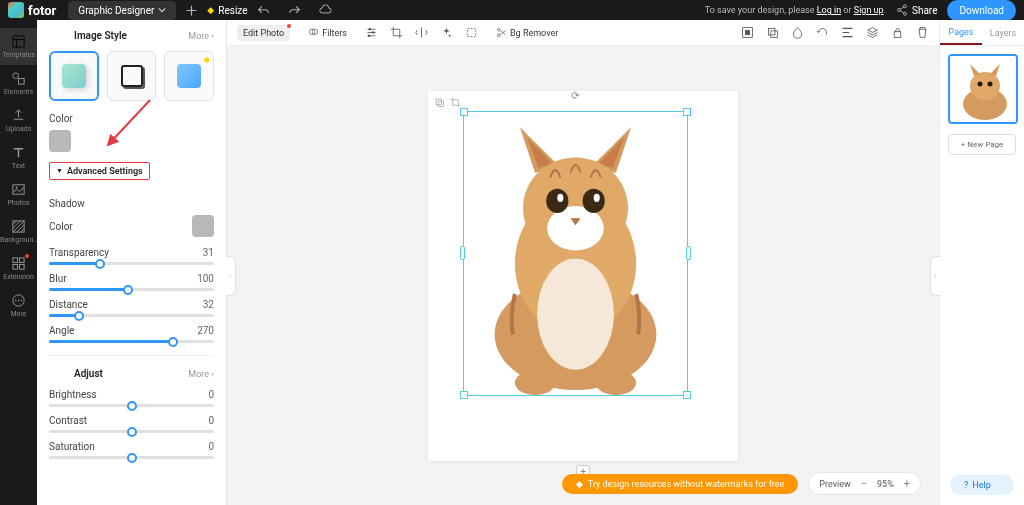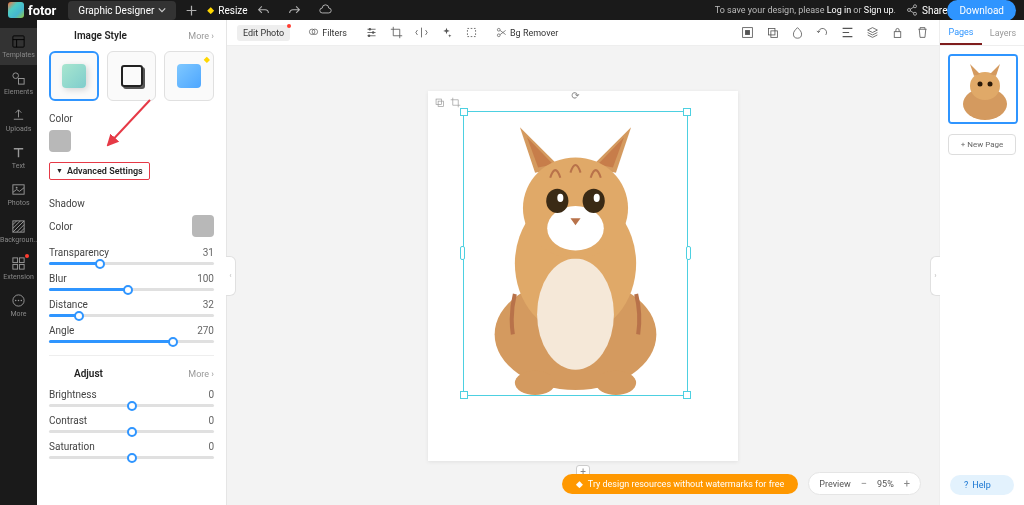--- a/index.html
+++ b/index.html
@@ -8,22 +8,22 @@
 .logo { display:flex; align-items:center; gap:4px; margin-right:12px; }
 .logo-icon { width:16px; height:16px; border-radius:3px; background:linear-gradient(135deg,#ff6b35,#4ecdc4,#45b7d1,#96c93d); }
 .logo-text { font-weight:700; font-size:13px; }
 .designer-btn { background:#333; border-radius:4px; padding:4px 10px; display:flex; align-items:center; gap:4px; cursor:pointer; }
 .hd-icon { margin:0 9px; cursor:pointer; opacity:.85; display:flex; align-items:center; }
 .hd-icon svg { width:13px; height:13px; fill:#ccc; }
 .resize-btn { display:flex; align-items:center; gap:4px; cursor:pointer; }
 .diamond { color:#ffd700; font-size:9px; }
 .spacer { flex:1; }
 .save-text { font-size:9px; color:#bbb; margin-right:10px; }
-.save-text a { color:#fff; cursor:pointer; }
-.share-btn { display:flex; align-items:center; gap:4px; cursor:pointer; }
+.save-text a { color:#fff; text-decoration:underline; cursor:pointer; }
+.share-btn { display:flex; align-items:center; gap:4px; margin-right:10px; cursor:pointer; }
 .download-btn { background:#2f95ff; border-radius:12px; padding:5px 12px; cursor:pointer; font-size:10px; }
 .main { flex:1; display:flex; overflow:hidden; }
 .rail { width:37px; background:#1a1a1a; display:flex; flex-direction:column; align-items:center; padding-top:8px; }
 .rail-item { width:100%; padding:6px 0; display:flex; flex-direction:column; align-items:center; gap:2px; cursor:pointer; position:relative; }
 .rail-item.active { background:#333; }
 .rail-item svg { width:15px; height:15px; fill:#999; }
 .rail-item.active svg { fill:#fff; }
 .rail-label { font-size:7px; color:#888; }
 .red-dot { position:absolute; top:4px; right:8px; width:4px; height:4px; background:#ff3b30; border-radius:50%; }
 .side { width:190px; background:#fff; border-right:1px solid #e5e5e5; overflow-y:auto; padding:10px 12px; }

